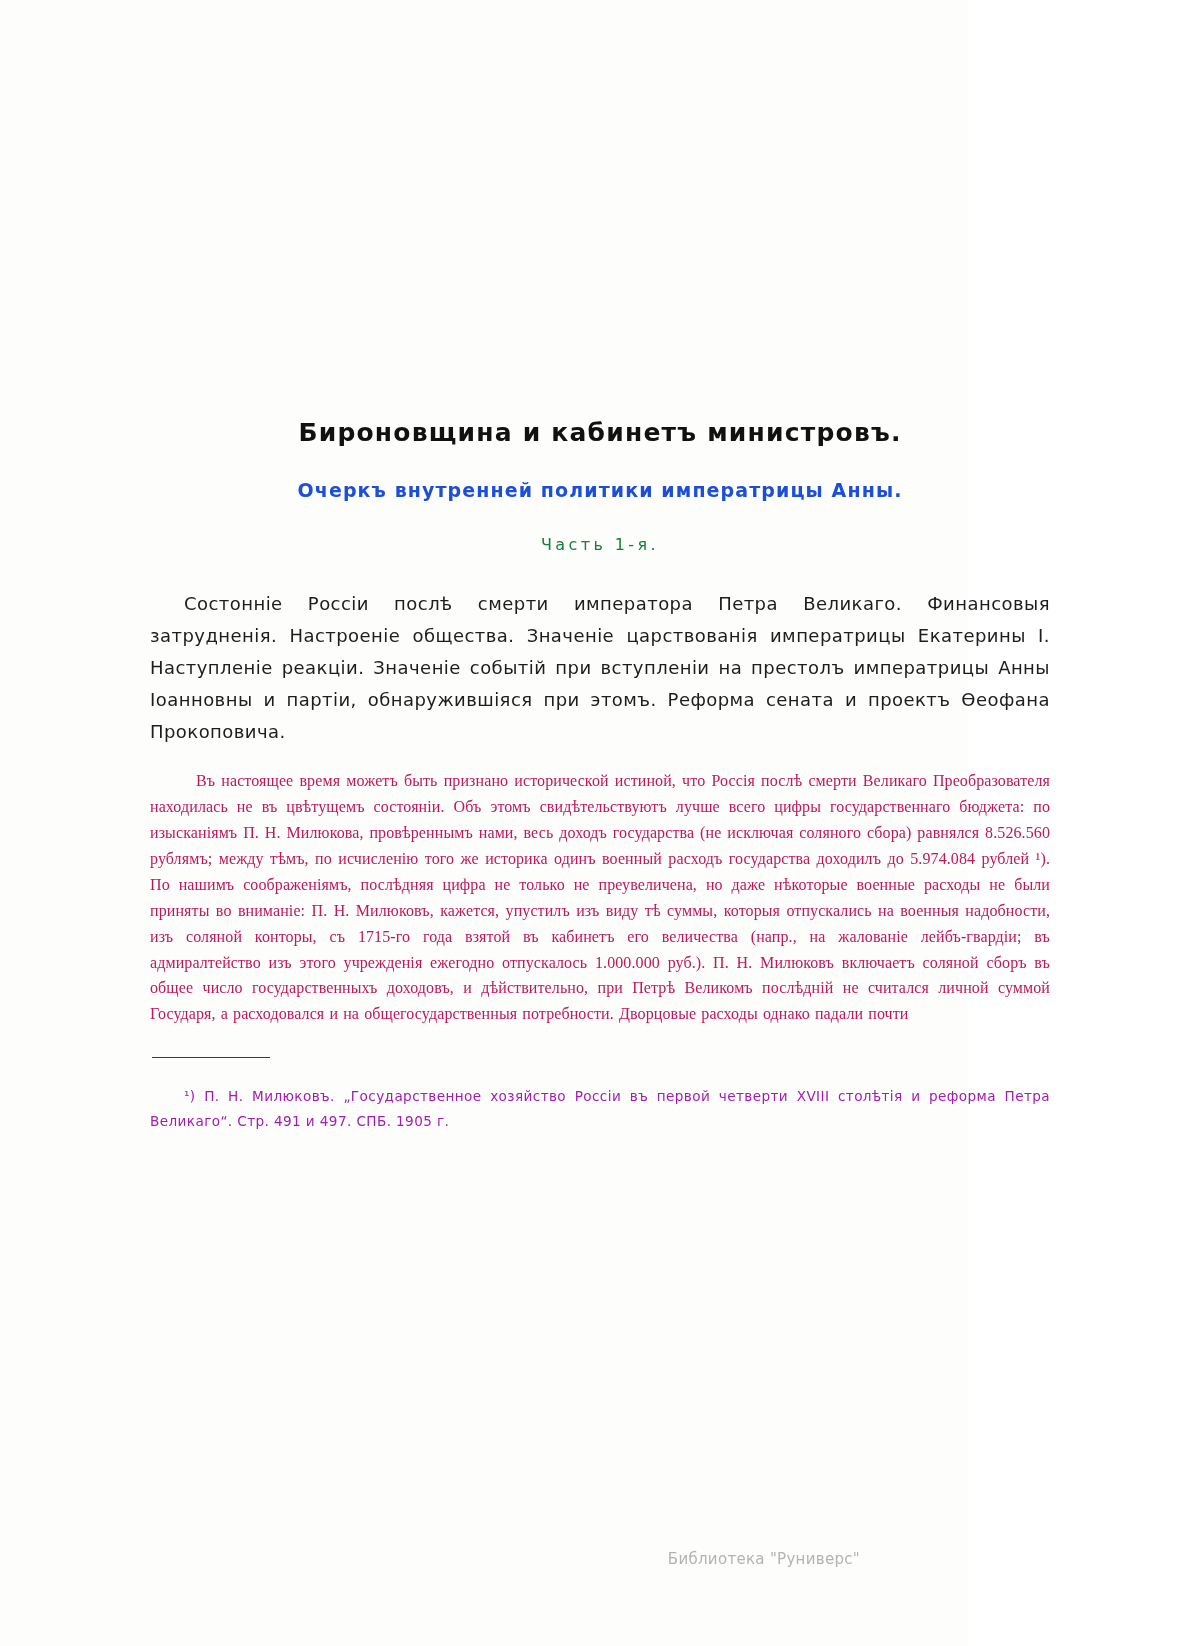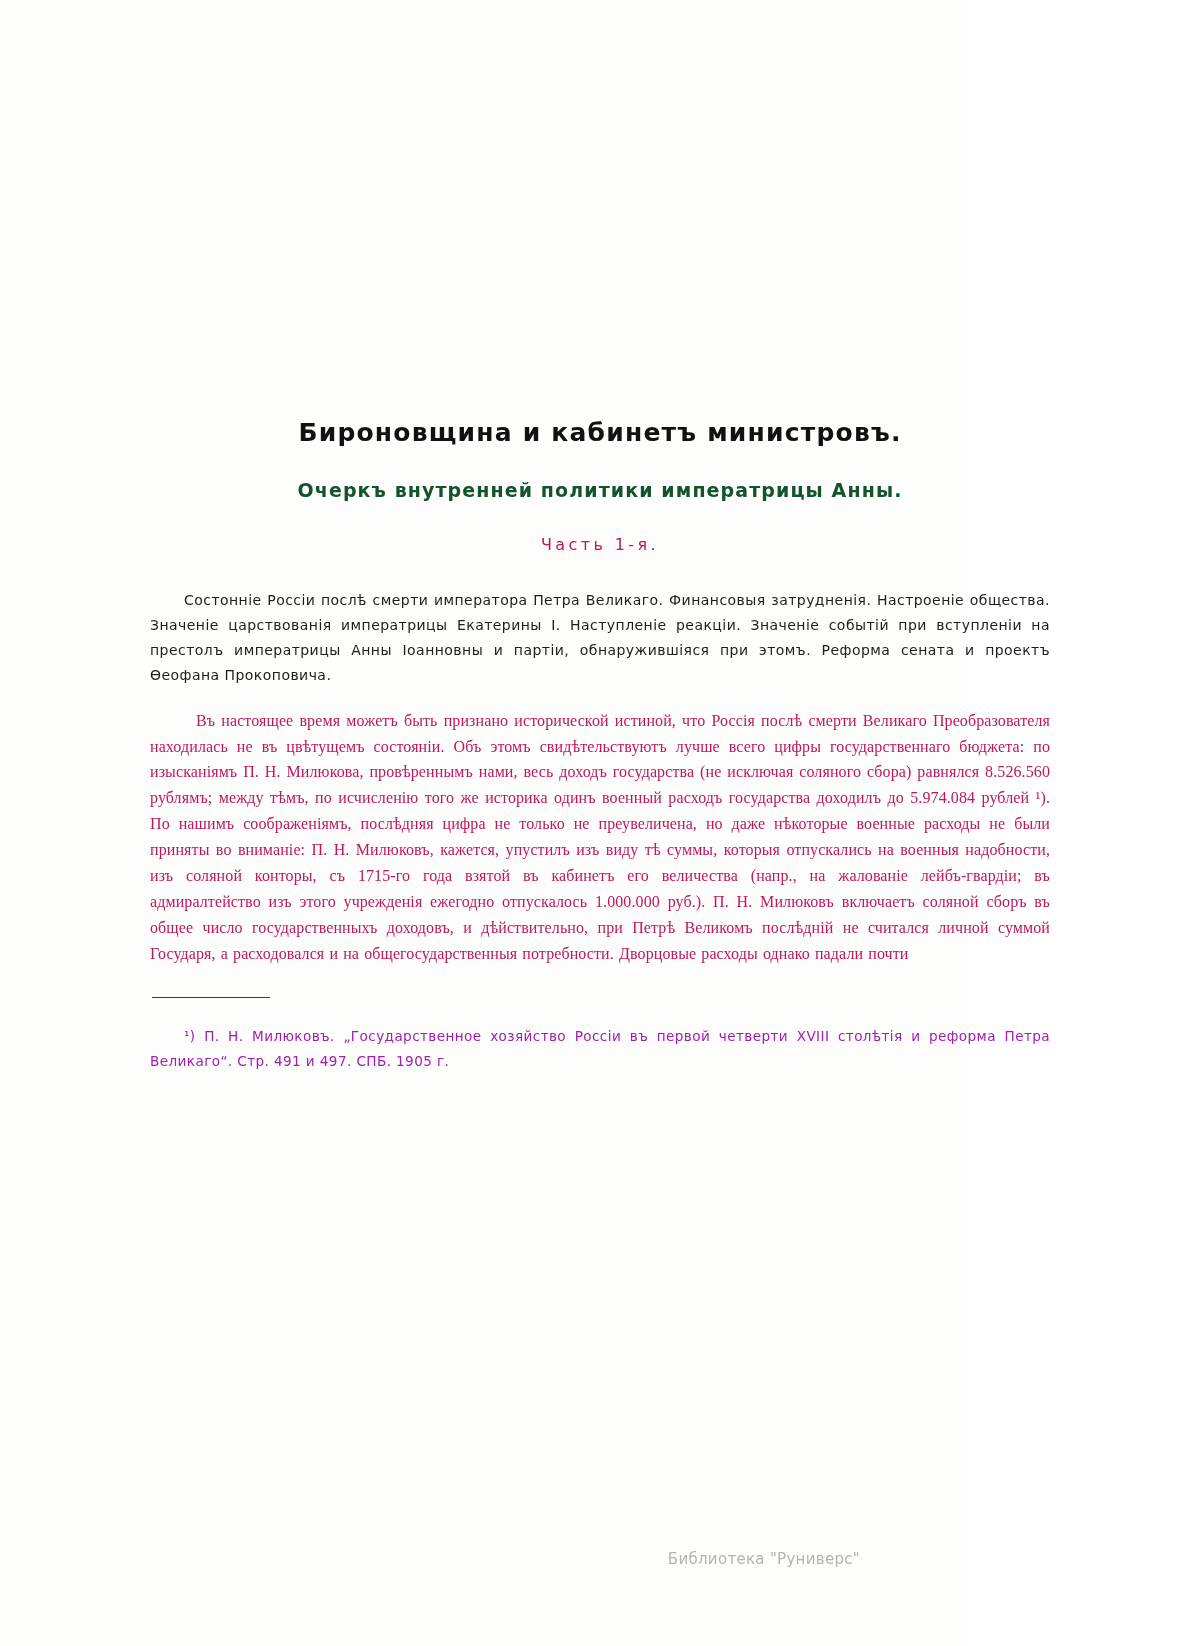--- a/index.html
+++ b/index.html
@@ -39,44 +39,44 @@
     letter-spacing: 1.2px;
     color: #111;
   }
   .doc-subtitle {
     margin-top: 32px;
     text-align: center;
     font-family: "DejaVu Sans", sans-serif;
     font-weight: bold;
     font-size: 19px;
     letter-spacing: 1.1px;
-    color: #14532d;
+    color: #1d4ed8;
   }
   .part-line {
     margin-top: 34px;
     text-align: center;
     font-family: "DejaVu Sans", sans-serif;
     font-size: 16px;
     letter-spacing: 3.4px;
-    color: #be185d;
+    color: #15803d;
   }
   .section-heading {
     margin-top: 36px;
     text-align: center;
     font-family: "DejaVu Sans", sans-serif;
     font-weight: bold;
     font-size: 22px;
     letter-spacing: 0.6px;
     color: #101010;
   }
 
   .abstract {
     margin-top: 34px;
     font-family: "DejaVu Sans", sans-serif;
-    font-size: 14px;
+    font-size: 18px;
     line-height: 1.78;
     text-align: justify;
     letter-spacing: 0.45px;
     color: #1d1d1d;
     text-indent: 34px;
   }
 
   .body-text {
     margin-top: 20px;
     font-size: 16px;

